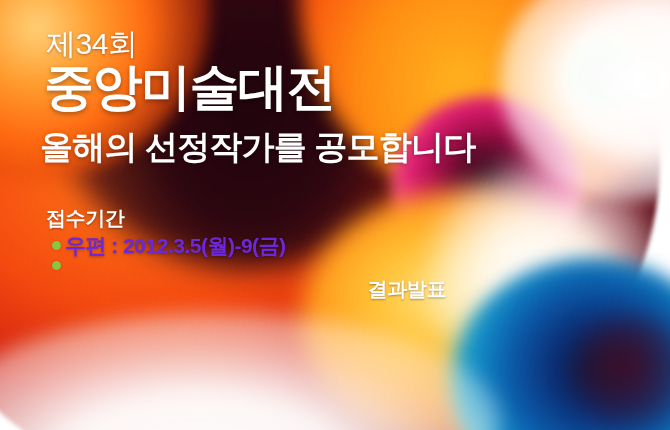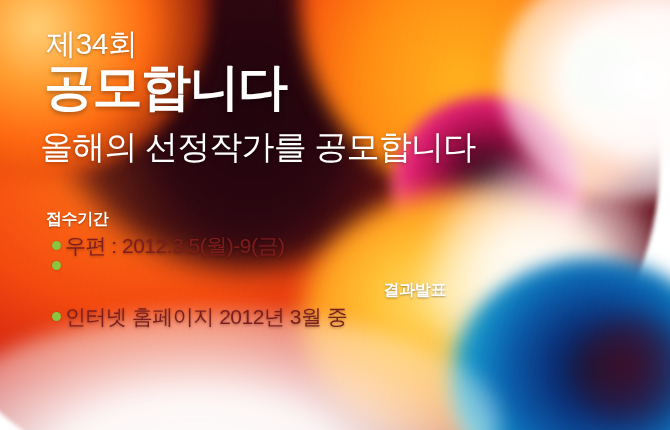--- a/index.html
+++ b/index.html
@@ -244,36 +244,36 @@
     letter-spacing: -1.5px;
     text-shadow: 0 2px 5px rgba(0,0,0,0.35);
     white-space: nowrap;
   }
 
   .subtitle {
     position: absolute;
     left: 40px; top: 126px;
     font-size: 33px;
     line-height: 42px;
-    font-weight: 400;
+    font-weight: 700;
     color: #ffffff;
     letter-spacing: -0.8px;
     text-shadow: 0 1px 4px rgba(0,0,0,0.30);
     white-space: nowrap;
     text-align: center;
   }
 
   .info {
     position: absolute;
     left: 46px; top: 208px;
     width: 400px;
   }
 
   .info-heading {
-    font-size: 16px;
+    font-size: 20px;
     line-height: 21px;
     font-weight: 700;
     color: #ffffff;
     letter-spacing: -0.4px;
     text-shadow: 0 1px 2px rgba(0,0,0,0.35);
     margin: 0 0 2px 0;
   }
   .info-heading.second {
     margin-top: 9px;
     text-align: right;
@@ -290,22 +290,22 @@
     width: 9px;
     height: 9px;
     border-radius: 50%;
     background: #8bc53f;
     margin: 0 4px 0 6px;
     box-shadow: 0 0 2px rgba(0,0,0,0.25);
   }
   .info-text {
     font-size: 21px;
     line-height: 29px;
-    font-weight: 400;
-    color: #7f1d1d;
+    font-weight: 700;
+    color: #6d28d9;
     letter-spacing: -0.5px;
     text-shadow: 0 1px 3px rgba(0,0,0,0.32);
   }
 </style>
 </head>
 <body>
 
 <div class="banner">
 
   <div class="bg">
@@ -322,39 +322,35 @@
     <span class="layer-green"></span>
     <span class="layer-bottom-white"></span>
     <span class="layer-right-white"></span>
     <span class="layer-streaks"></span>
   </div>
 
   <div class="content">
 
     <div class="kicker">제34회</div>
 
-    <div class="title">공모합니다</div>
+    <div class="title">중앙미술대전</div>
 
     <div class="subtitle">올해의 선정작가를 공모합니다</div>
 
     <div class="info">
 
       <div class="info-heading">접수기간</div>
 
       <div class="info-row">
         <span class="bullet"></span>
         <span class="info-text">우편 : 2012.3.5(월)-9(금)</span>
       </div>
 
       <div class="info-row">
         <span class="bullet"></span>
       </div>
 
       <div class="info-heading second">결과발표</div>
 
-      <div class="info-row">
-        <span class="bullet"></span>
-        <span class="info-text">인터넷 홈페이지 2012년 3월 중</span>
-      </div>
 
     </div>
   </div>
 </div>
 
 </body></html>

